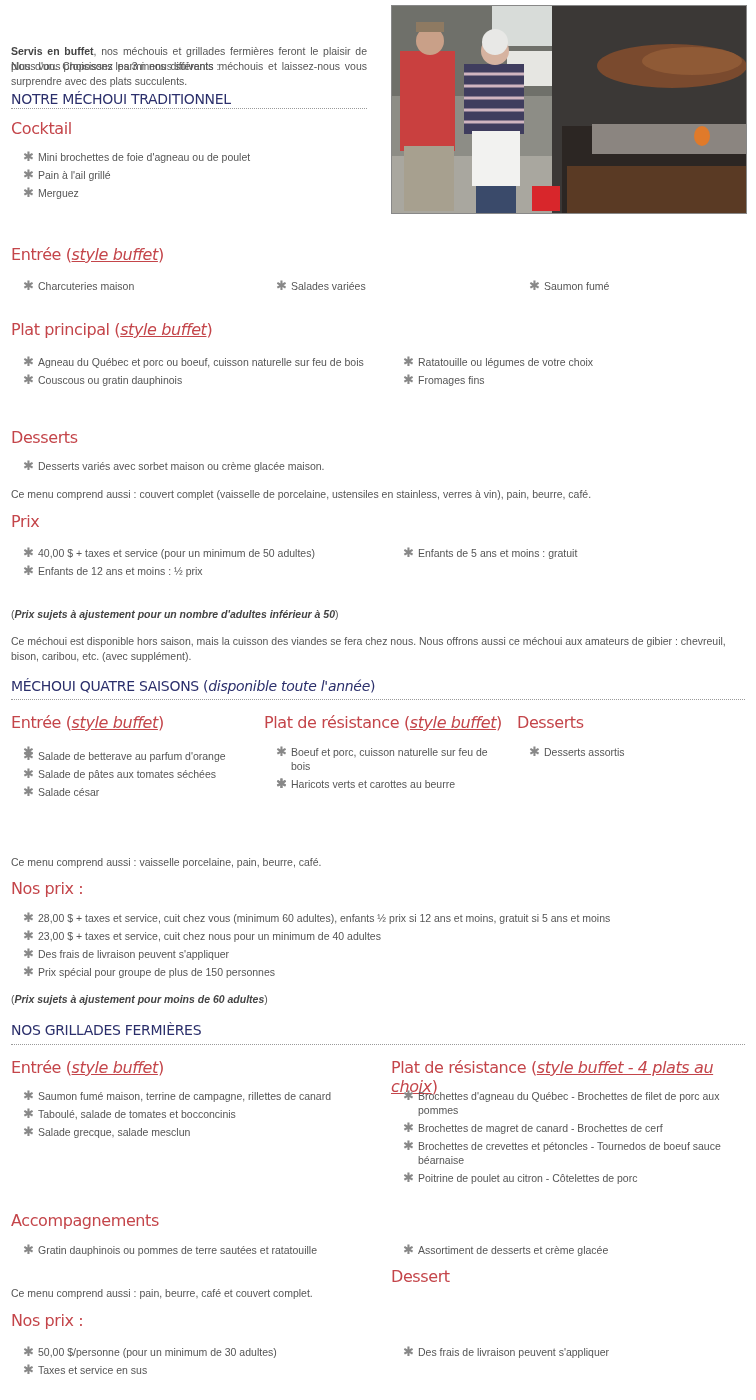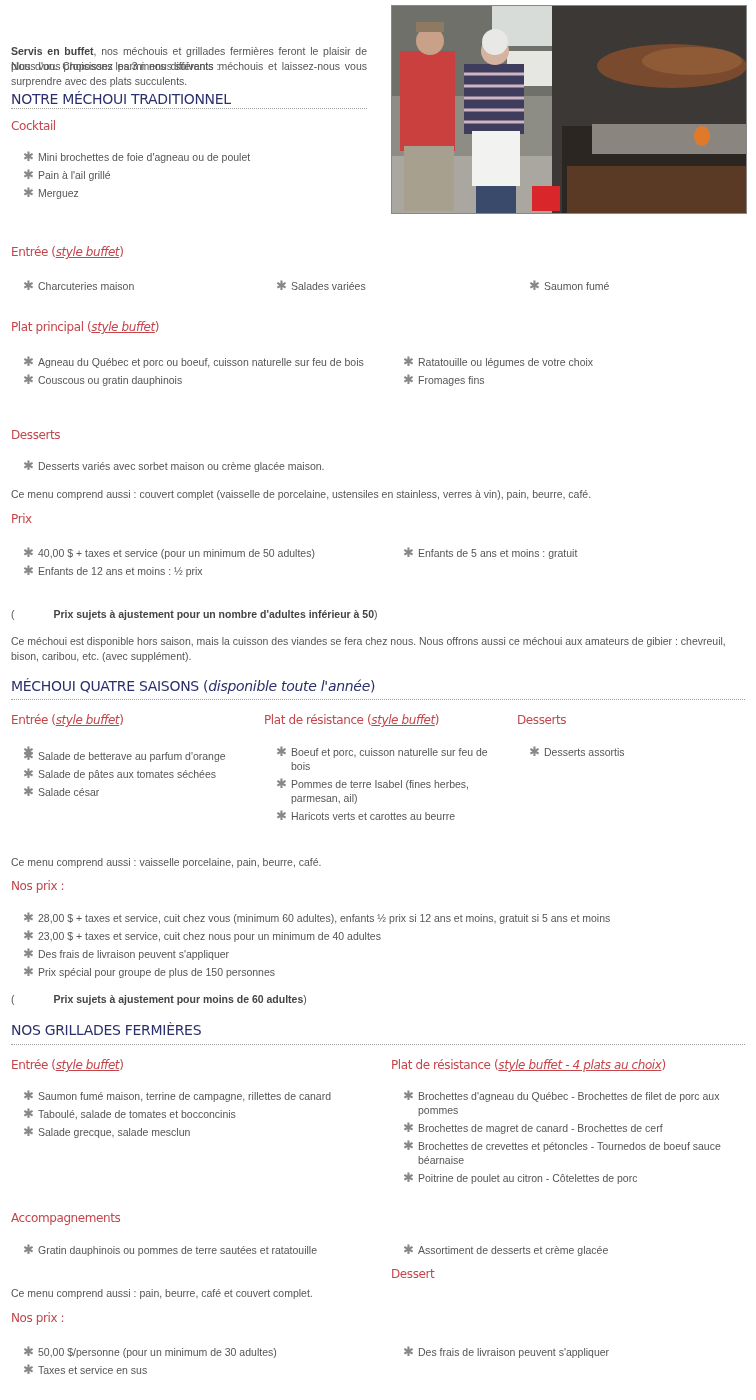--- a/index.html
+++ b/index.html
@@ -5,27 +5,27 @@
     * { box-sizing: border-box; margin: 0; padding: 0; }
     html, body { width: 756px; height: 1400px; background: #ffffff; overflow: hidden; }
     body { font-family: "Liberation Sans", sans-serif; font-size: 10.5px; color: #555555; position: relative; }
     .abs { position: absolute; }
     p.txt { line-height: 15px; color: #555; }
     p.txt b { color: #444; }
     .intro { left: 11px; top: 5px; width: 356px; text-align: justify; margin-top: 39px; }
     .h2 { font-family: "DejaVu Sans", sans-serif; font-size: 14px; letter-spacing: -0.3px; color: #2b2f6b; text-transform: uppercase; font-weight: normal; }
     .h2 em { text-transform: none; font-style: italic; }
     .rule { height: 0; border-top: 1px dotted #9a9a9a; }
-    .h3 { font-family: "DejaVu Sans", sans-serif; font-size: 12px; letter-spacing: -0.4px; color: #c0392b; color: #c4454a; font-weight: normal; }
+    .h3 { font-family: "DejaVu Sans", sans-serif; font-size: 16px; letter-spacing: -0.4px; color: #c0392b; color: #c4454a; font-weight: normal; }
     .h3 em { font-style: italic; text-decoration: underline; }
     ul.list { list-style: none; }
     ul.list li { position: relative; padding-left: 15px; line-height: 14px; margin-bottom: 4px; color: #555; font-size: 10.5px; }
     ul.list li .star { position: absolute; left: 0; top: 0; color: #888; font-size: 13px; line-height: 14px; }
     .photo { left: 391px; top: 5px; width: 356px; height: 209px; border: 1px solid #888; overflow: hidden; background: #7a7a72; }
-    .note b { color: #333; padding-left: 39px; }
+    .note b { font-style: italic; color: #333; }
   </style>
 </head>
 <body>
 
 <p class="abs txt intro"><b>Servis en buffet</b><span>, nos méchouis et grillades fermières feront le plaisir de plus d'un. Choisissez parmi nos différents méchouis et laissez-nous vous surprendre avec des plats succulents.</span></p>
 <p class="abs txt" style="left:11px; top:59px;">Nous vous proposons les 3 menus suivants :</p>
 
 <div class="abs photo" title="Deux hommes devant un méchoui sur feu de bois">
   <svg width="356" height="209" viewBox="0 0 356 209">
     <rect x="0" y="0" width="356" height="209" fill="#8d8d86"></rect>
@@ -116,21 +116,21 @@
 <ul class="abs list" style="left:23px; top:745px; width:215px;">
   <li><span class="star">✱</span></li>
   <li><span class="star">✱</span><span>Salade de betterave au parfum d'orange</span></li>
   <li><span class="star">✱</span><span>Salade de pâtes aux tomates séchées</span></li>
   <li><span class="star">✱</span><span>Salade césar</span></li>
 </ul>
 
 <div class="abs h3" style="left:264px; top:713px;"><span>Plat de résistance (</span><em>style buffet</em><span>)</span></div>
 <ul class="abs list" style="left:276px; top:745px; width:215px;">
   <li><span class="star">✱</span><span>Boeuf et porc, cuisson naturelle sur feu de bois</span></li>
-  <li><span class="star">✱</span><span>Pommes de terre Isabel (fines herbes, parmesan, ail)</span></li>
+  <li><span class="star">✱</span></li>
   <li><span class="star">✱</span><span>Haricots verts et carottes au beurre</span></li>
 </ul>
 
 <div class="abs h3" style="left:517px; top:713px;">Desserts</div>
 <ul class="abs list" style="left:529px; top:745px; width:215px;">
   <li><span class="star">✱</span><span>Desserts assortis</span></li>
 </ul>
 
 <p class="abs txt" style="left:11px; top:855px; width:740px;">Ce menu comprend aussi : vaisselle porcelaine, pain, beurre, café.</p>
 

